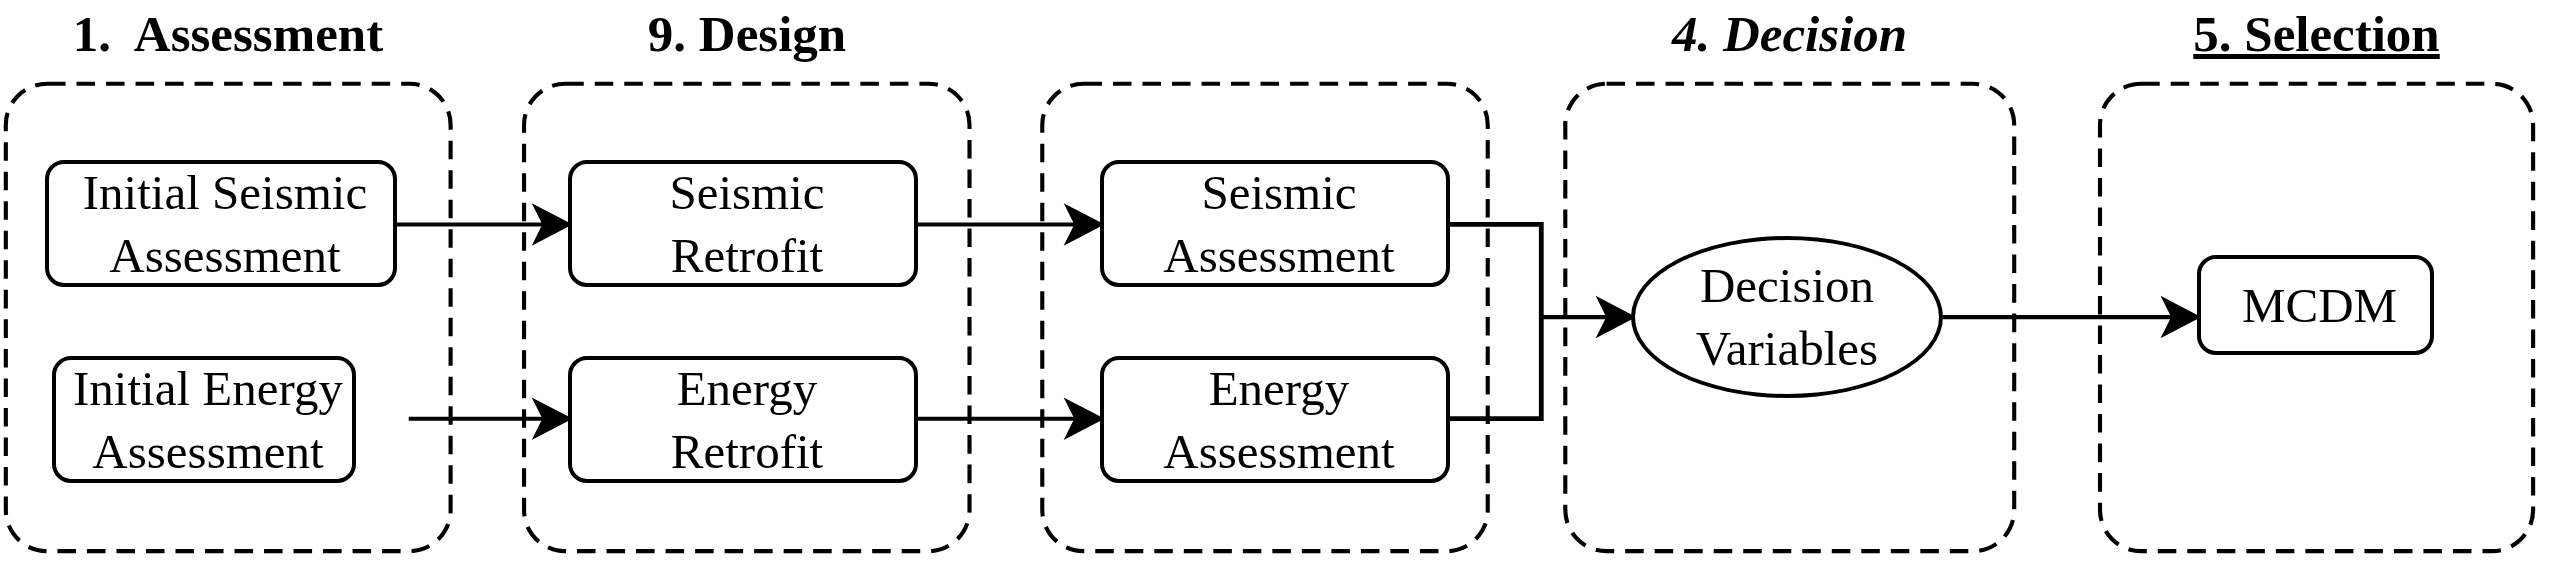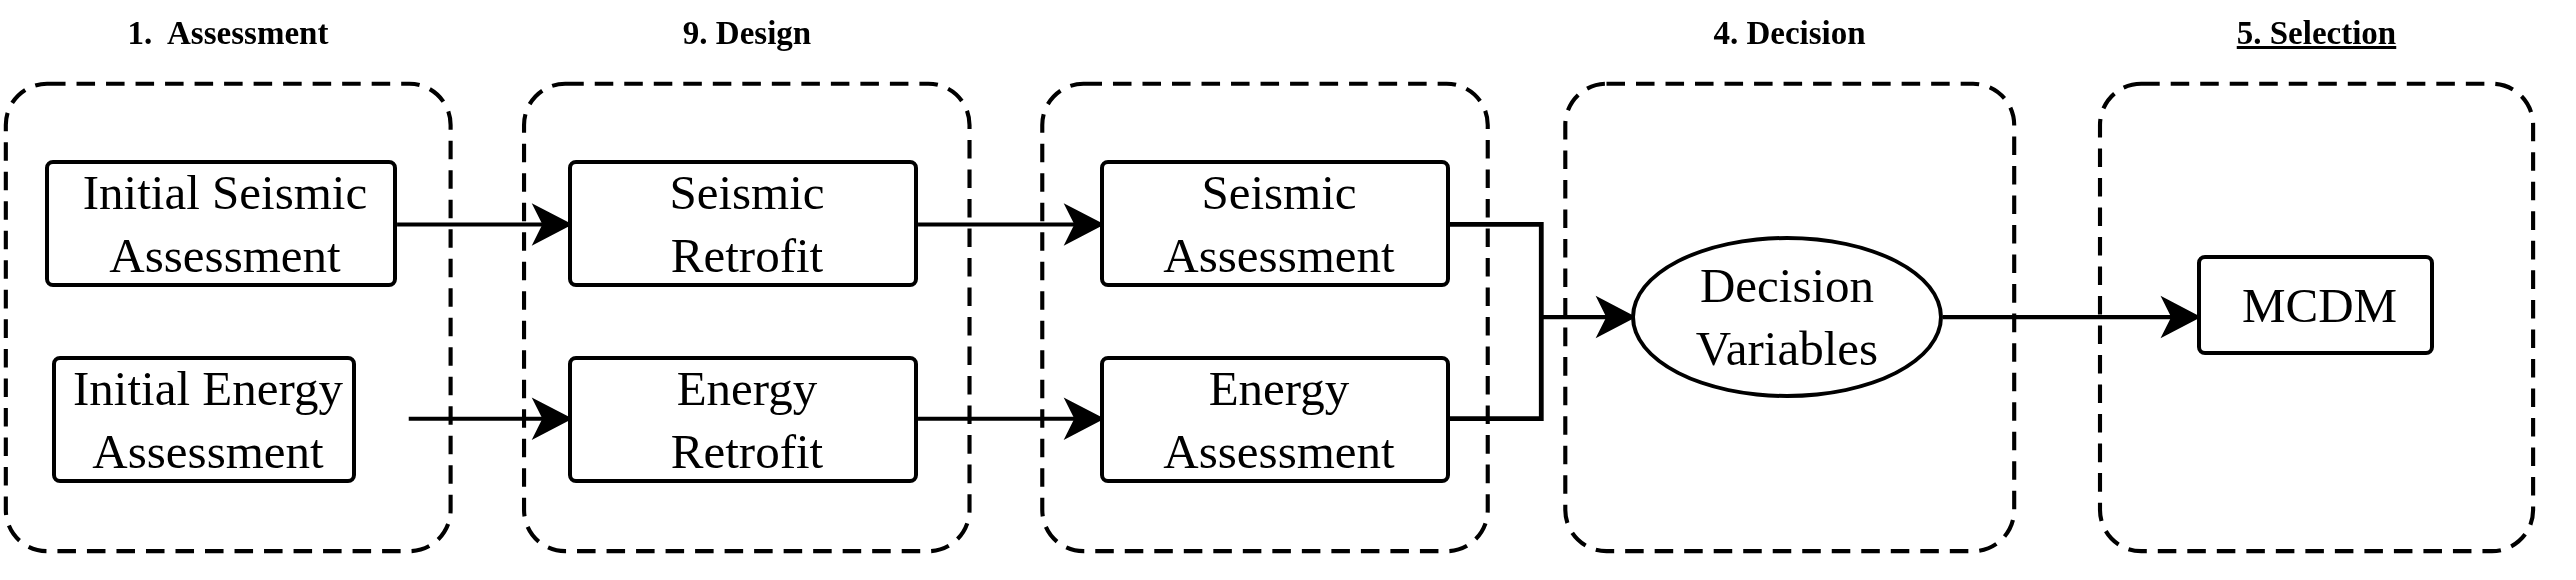--- a/index.html
+++ b/index.html
@@ -8,33 +8,33 @@
     width:2576px;height:580px;
     background:#ffffff;
     color:#000000;
     font-family:"Liberation Serif","DejaVu Serif",serif;
     overflow:hidden;
   }
   svg.overlay{position:absolute;left:0;top:0;width:2576px;height:580px;}
   .stage-title{
     position:absolute;top:4.1px;height:59px;
     display:flex;align-items:center;justify-content:center;
-    font-weight:bold;font-size:33px;white-space:pre;
+    font-weight:bold;font-size:51px;white-space:pre;
   }
   .node{
     position:absolute;box-sizing:border-box;
     display:flex;align-items:center;justify-content:center;
     text-align:center;font-size:49px;line-height:63px;white-space:pre;
     background:#ffffff;border:4.8px solid #000000;
   }
-  .rect{border-radius:8px;padding-left:8px;}
+  .rect{border-radius:19px;padding-left:8px;}
   .oval{border-radius:50%;}
   
   #t1{left:5.5px;width:445px;}   #t2{left:524px;width:446px;}
-  #t3{left:1042px;width:446px;} #t4{left:1565px;width:449px;}
+  #t3{left:1042px;width:446px;} #t4{left:1565px;width:449px;font-style:italic;}
   #t5{left:2100px;width:433px;text-decoration:underline;}
   #n1{left:45px;top:160px;width:352px;height:127px;}
   #n2{left:52px;top:356px;width:304px;height:127px;}
   #n3{left:568px;top:160px;width:350px;height:127px;}
   #n4{left:568px;top:356px;width:350px;height:127px;}
   #n5{left:1100px;top:160px;width:350px;height:127px;}
   #n6{left:1100px;top:356px;width:350px;height:127px;}
   #ne{left:1631px;top:236px;width:312px;height:162px;border-width:4.1px;}
   #n7{left:2197px;top:255px;width:237px;height:100px;}
 </style>

